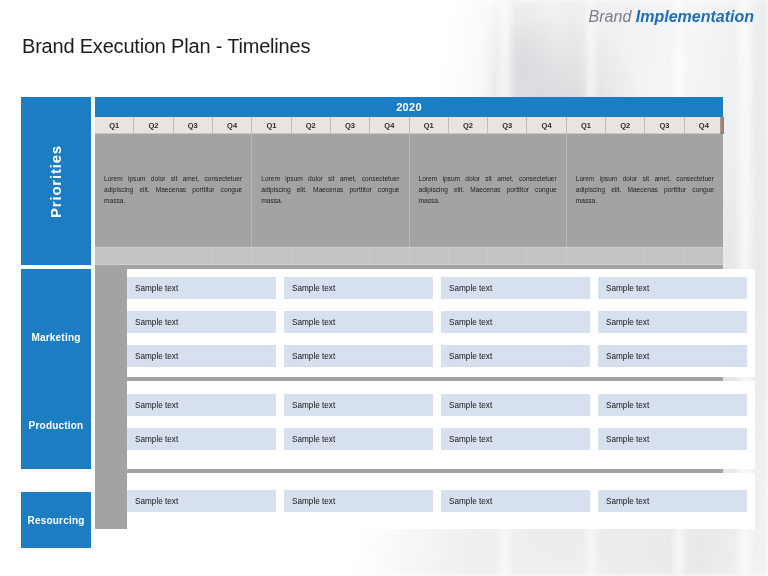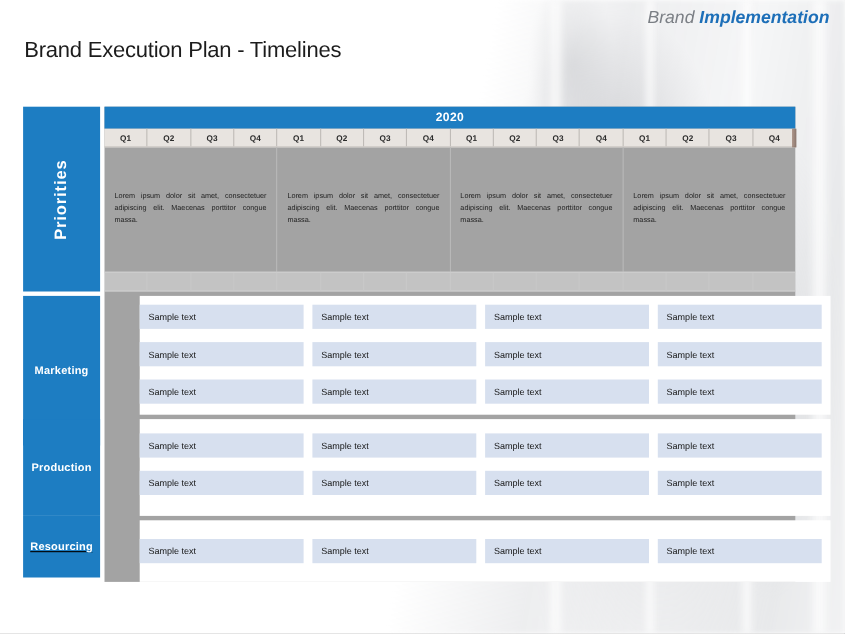--- a/index.html
+++ b/index.html
@@ -68,21 +68,21 @@
     color: #ffffff; font-weight: bold; font-size: 10px;
     letter-spacing: 0.2px; white-space: nowrap;
   }
   .rail-label.vertical {
     transform: rotate(-90deg);
     font-size: 15px; letter-spacing: 0.8px;
   }
   #rail-priorities  { top: 0px;   height: 168px; }
   #rail-marketing   { top: 172px; height: 136px; }
   #rail-production  { top: 284px; height: 88px;  }
-  #rail-resourcing  { top: 372px; height: 56px; text-decoration: underline;  }
+  #rail-resourcing  { top: 395px; height: 56px;  }
 
   
   .year-row {
     position: absolute; left: 0; top: 0; width: 628px; height: 20px;
     display: flex; background: #1d7dc2;
   }
   .year-cell {
     flex: 1 1 0; display: flex; align-items: center; justify-content: center;
     color: #ffffff; font-weight: bold; font-size: 11px; letter-spacing: .3px;
   }

